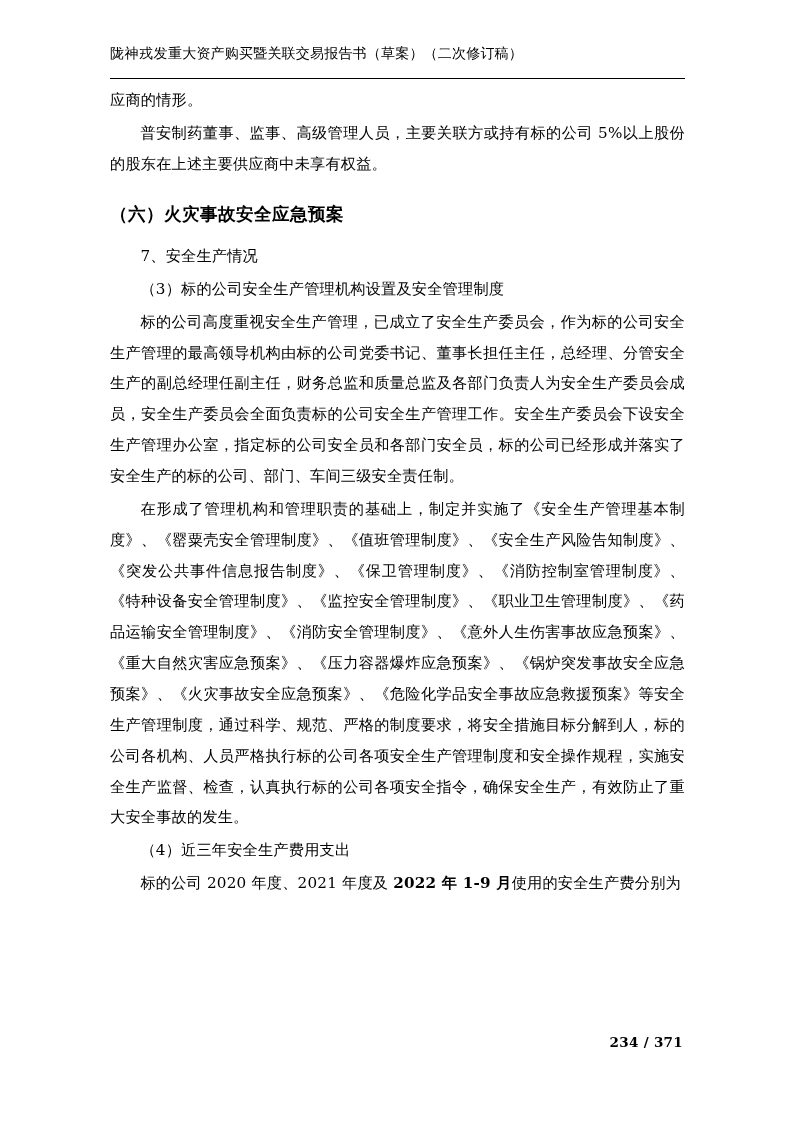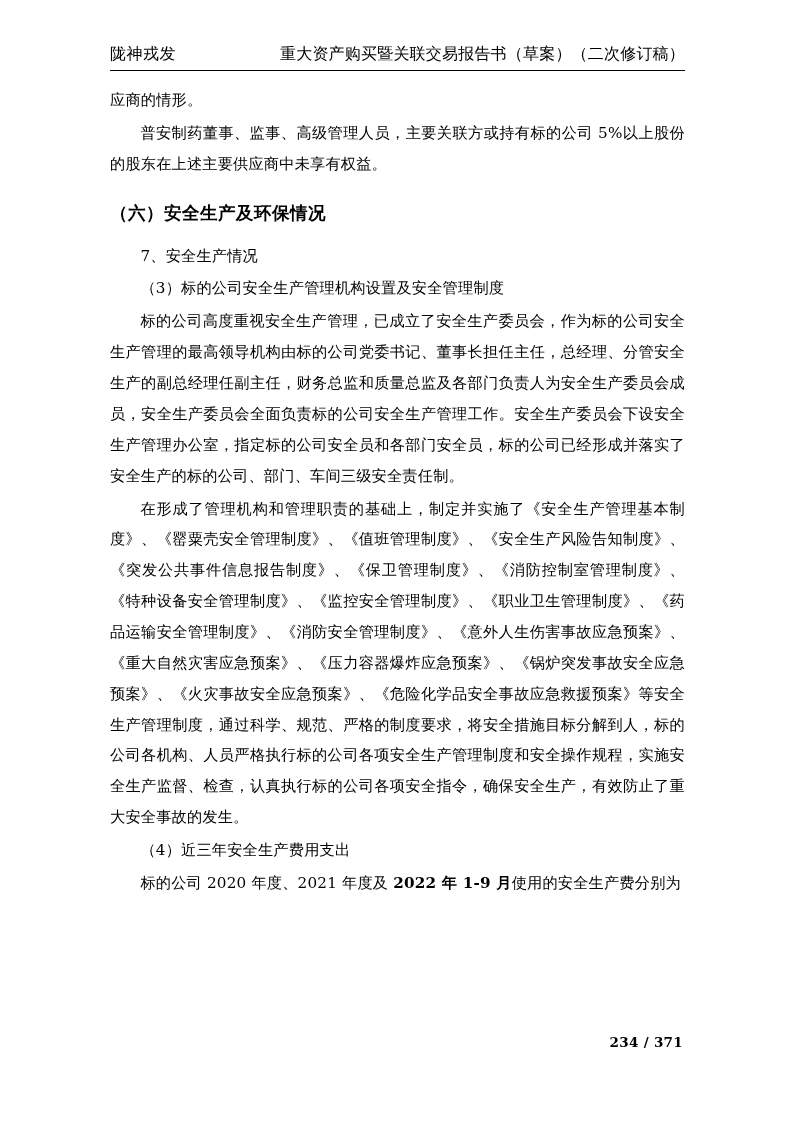--- a/index.html
+++ b/index.html
@@ -18,35 +18,34 @@
     overflow: hidden;
   }
   .content {
     position: absolute;
     left: 110px;
     top: 44px;
     width: 575px;
   }
   .header {
     display: flex;
-    justify-content: space-between;
     align-items: flex-end;
-    font-size: 16px;
+    font-size: 14px;
     line-height: 1.3;
-    padding-bottom: 5px;
+    padding-bottom: 16px;
     border-bottom: 1px solid #000;
   }
   .header-left {
     letter-spacing: 0.5px;
   }
   .header-right {
     letter-spacing: 0.2px;
   }
   .body-block {
-    margin-top: 14px;
+    margin-top: 6px;
   }
   p.para {
     margin: 0 0 2px 0;
     font-size: 15.2px;
     line-height: 2.03;
     text-align: justify;
     text-justify: inter-ideograph;
     letter-spacing: 0.2px;
   }
   p.indent {
@@ -82,21 +81,21 @@
       <div class="header-left">陇神戎发</div>
       <div class="header-right">重大资产购买暨关联交易报告书（草案）（二次修订稿）</div>
     </div>
 
     <div class="body-block">
 
       <p class="para">应商的情形。</p>
 
       <p class="para indent">普安制药董事、监事、高级管理人员，主要关联方或持有标的公司 5%以上股份的股东在上述主要供应商中未享有权益。</p>
 
-      <h2 class="section-heading">（六）安全生产及环保情况</h2>
+      <h2 class="section-heading">（六）火灾事故安全应急预案</h2>
 
       <p class="para indent">7、安全生产情况</p>
 
       <p class="para indent">（3）标的公司安全生产管理机构设置及安全管理制度</p>
 
       <p class="para indent">标的公司高度重视安全生产管理，已成立了安全生产委员会，作为标的公司安全生产管理的最高领导机构由标的公司党委书记、董事长担任主任，总经理、分管安全生产的副总经理任副主任，财务总监和质量总监及各部门负责人为安全生产委员会成员，安全生产委员会全面负责标的公司安全生产管理工作。安全生产委员会下设安全生产管理办公室，指定标的公司安全员和各部门安全员，标的公司已经形成并落实了安全生产的标的公司、部门、车间三级安全责任制。</p>
 
       <p class="para indent">在形成了管理机构和管理职责的基础上，制定并实施了《安全生产管理基本制度》、《罂粟壳安全管理制度》、《值班管理制度》、《安全生产风险告知制度》、《突发公共事件信息报告制度》、《保卫管理制度》、《消防控制室管理制度》、《特种设备安全管理制度》、《监控安全管理制度》、《职业卫生管理制度》、《药品运输安全管理制度》、《消防安全管理制度》、《意外人生伤害事故应急预案》、《重大自然灾害应急预案》、《压力容器爆炸应急预案》、《锅炉突发事故安全应急预案》、《火灾事故安全应急预案》、《危险化学品安全事故应急救援预案》等安全生产管理制度，通过科学、规范、严格的制度要求，将安全措施目标分解到人，标的公司各机构、人员严格执行标的公司各项安全生产管理制度和安全操作规程，实施安全生产监督、检查，认真执行标的公司各项安全指令，确保安全生产，有效防止了重大安全事故的发生。</p>
 
       <p class="para indent">（4）近三年安全生产费用支出</p>

